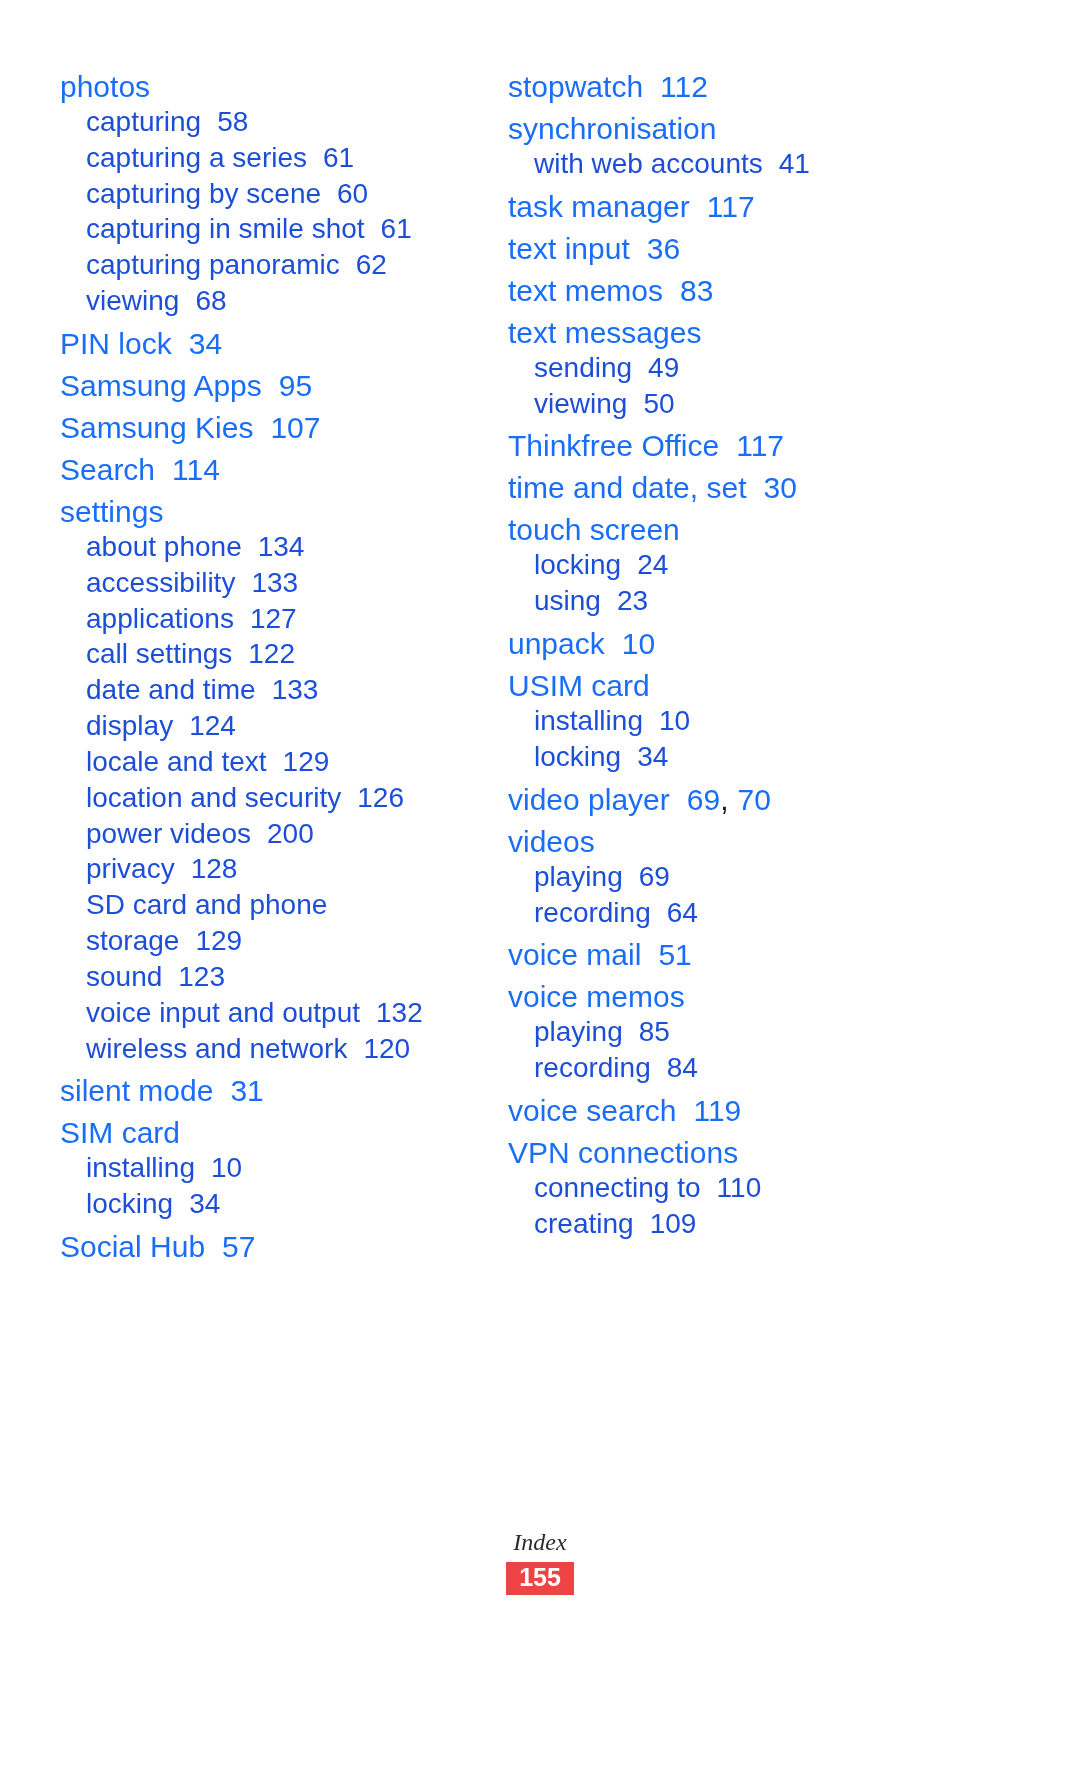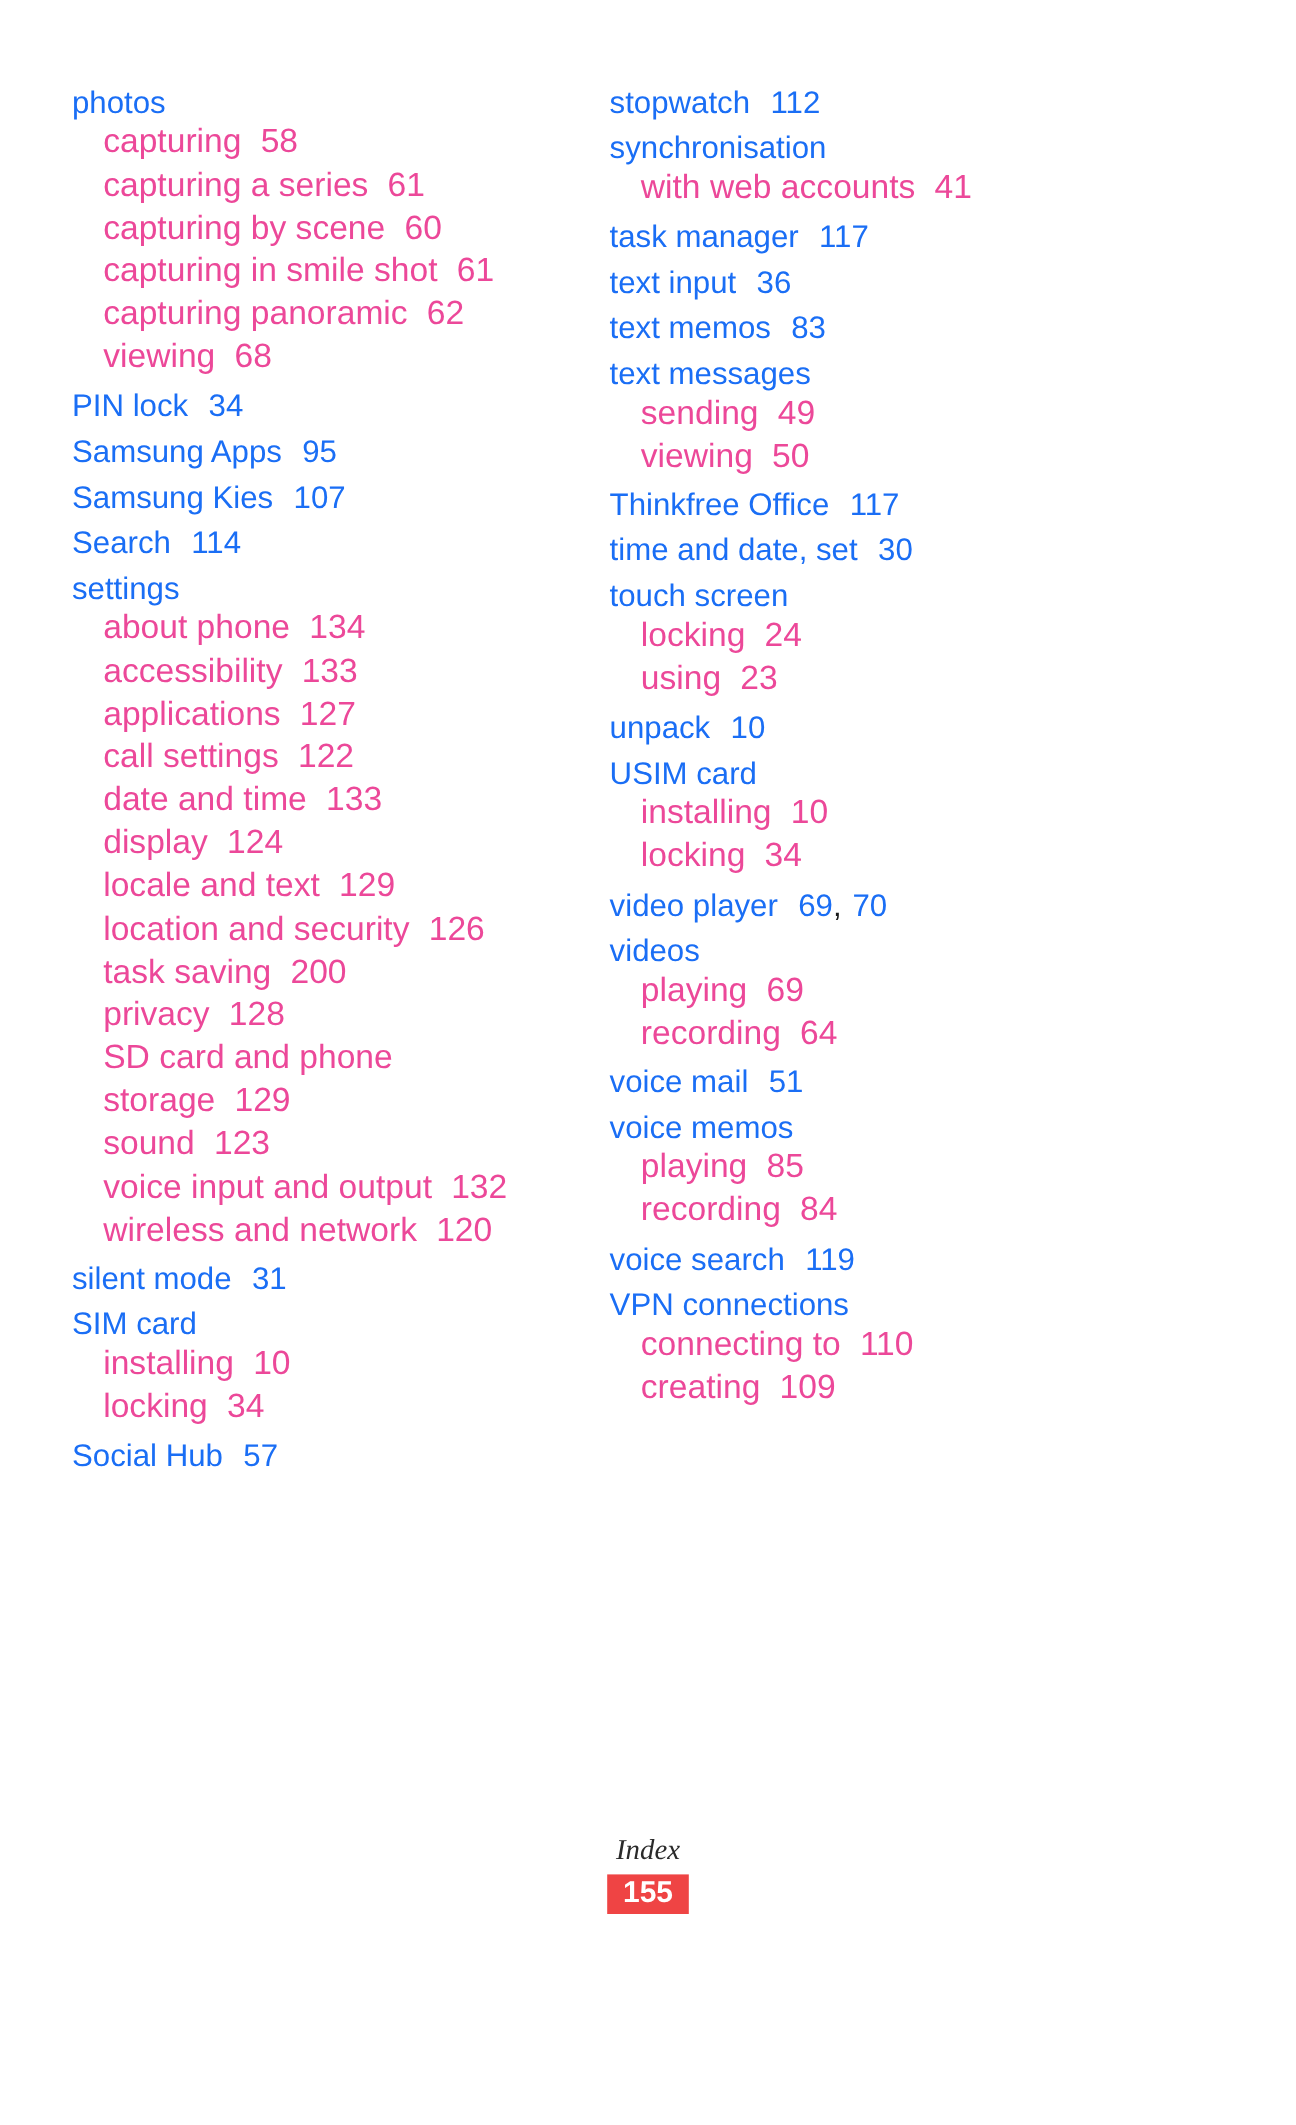--- a/index.html
+++ b/index.html
@@ -31,41 +31,41 @@
   }
 
   .column {
     width: 420px;
     flex: 0 0 420px;
   }
 
   
   .entry {
     color: #1a6ef5;
-    font-size: 26px;
+    font-size: 30px;
     line-height: 1.0;
     margin: 0 0 6px 0;
     padding-top: 10px;
     white-space: nowrap;
   }
   .entry .term {
     color: #1a6ef5;
   }
   .entry .pg {
     color: #1a6ef5;
     margin-left: 17px;
   }
   .entry .sep {
     color: #1a1a1a;
     margin-left: 0;
   }
 
   
   .sub {
-    color: #ec4899;
+    color: #1d4ed8;
     font-size: 28px;
     line-height: 1.28;
     margin: 0 0 0 26px;
     white-space: nowrap;
   }
   .sub .pg {
     margin-left: 16px;
   }
   .sub.wrap {
     white-space: normal;
@@ -132,21 +132,21 @@
         <div class="group">
           <div class="entry"><span class="term">settings</span></div>
           <div class="sub"><span>about phone</span><span class="pg">134</span></div>
           <div class="sub"><span>accessibility</span><span class="pg">133</span></div>
           <div class="sub"><span>applications</span><span class="pg">127</span></div>
           <div class="sub"><span>call settings</span><span class="pg">122</span></div>
           <div class="sub"><span>date and time</span><span class="pg">133</span></div>
           <div class="sub"><span>display</span><span class="pg">124</span></div>
           <div class="sub"><span>locale and text</span><span class="pg">129</span></div>
           <div class="sub"><span>location and security</span><span class="pg">126</span></div>
-          <div class="sub"><span>task saving</span><span class="pg">200</span></div>
+          <div class="sub"><span>power videos</span><span class="pg">200</span></div>
           <div class="sub"><span>privacy</span><span class="pg">128</span></div>
           <div class="sub wrap"><span>SD card and phone storage</span><span class="pg">129</span></div>
           <div class="sub"><span>sound</span><span class="pg">123</span></div>
           <div class="sub"><span>voice input and output</span><span class="pg">132</span></div>
           <div class="sub"><span>wireless and network</span><span class="pg">120</span></div>
         </div>
         <div class="group">
           <div class="entry"><span class="term">silent mode</span><span class="pg">31</span></div>
         </div>
         <div class="group">

